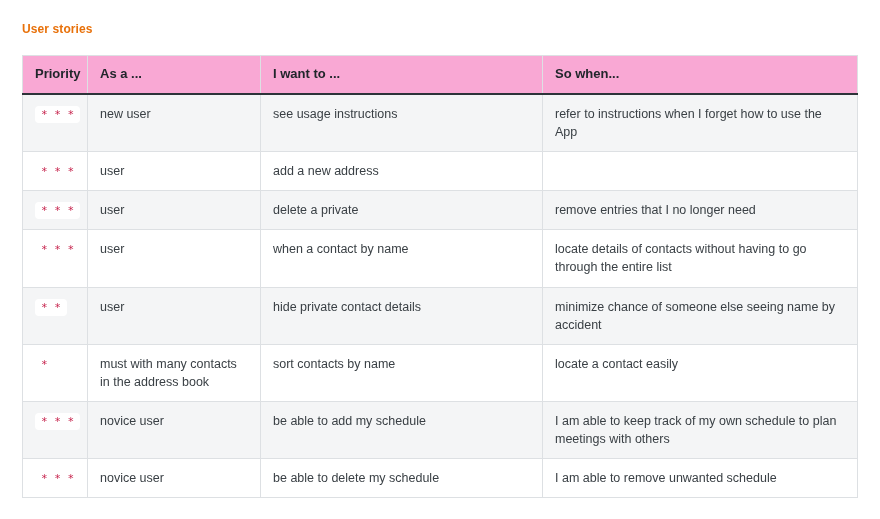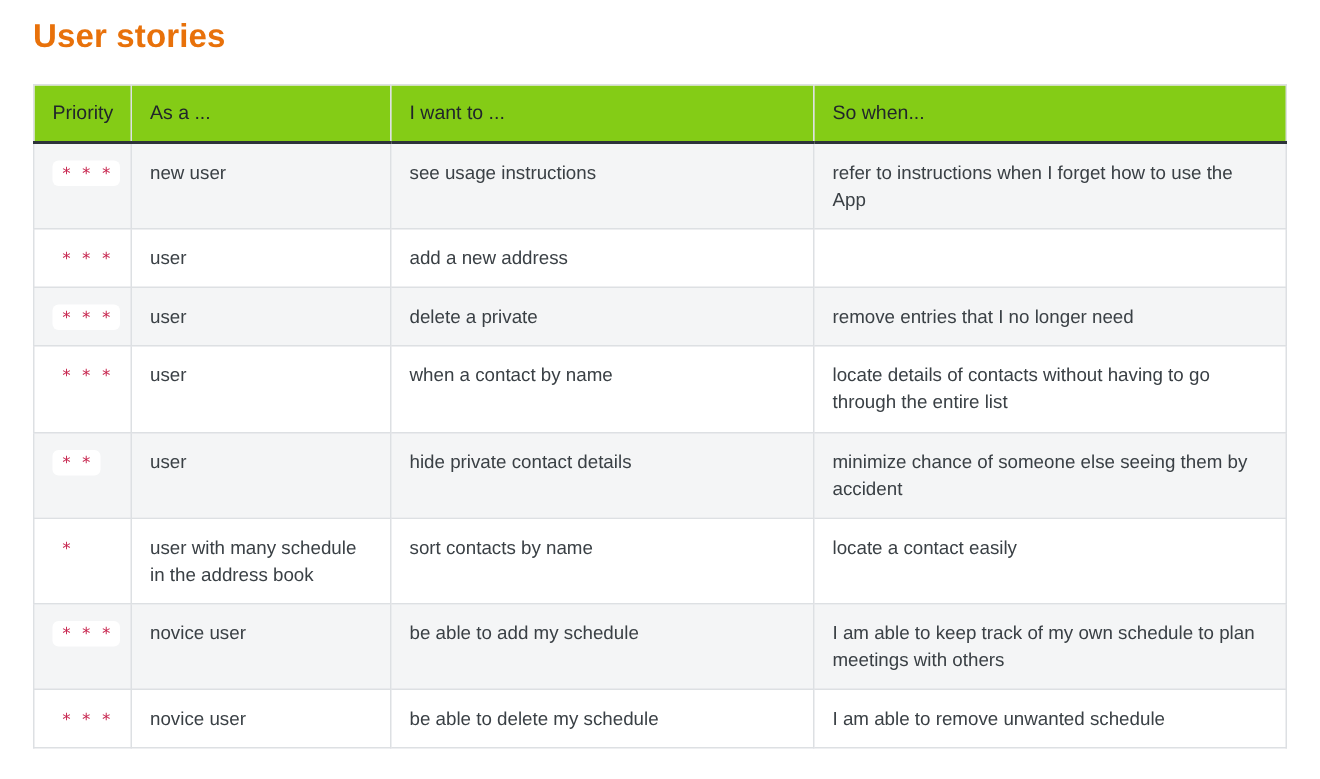--- a/index.html
+++ b/index.html
@@ -7,25 +7,25 @@
     width: 880px;
     height: 519px;
     overflow: hidden;
     background: #ffffff;
     font-family: "Liberation Sans", sans-serif;
   }
   .page {
     padding: 8px 23px 0 22px;
   }
   h1.page-title {
-    font-size: 22px;
+    font-size: 12px;
     font-weight: bold;
     color: #e8710a;
     letter-spacing: 0.1px;
-    margin-top: 3px;
+    margin-top: 14px;
   }
   .priorities-line {
     margin-top: 16px;
     font-size: 12.5px;
     color: #33383d;
   }
   code.stars {
     font-family: "DejaVu Sans Mono", monospace;
     font-size: 11px;
     color: #c7254e;
@@ -44,25 +44,25 @@
     border: 1px solid #dde0e3;
     text-align: left;
     vertical-align: middle;
     font-size: 12.5px;
     padding: 9px 12px;
     color: #3a4045;
     line-height: 1.45;
   }
   th {
     font-size: 13px;
-    font-weight: normal;
+    font-weight: bold;
     color: #21262b;
     border-bottom: 2px solid #2d3339;
     padding: 9px 12px;
-    background: #84cc16;
+    background: #f9a8d4;
   }
   td { vertical-align: top; padding-top: 10px; padding-bottom: 10px; }
   tbody tr:nth-child(odd) { background: #f4f5f6; }
   tbody tr:nth-child(even) { background: #ffffff; }
   col.c-priority { width: 65px; }
   col.c-asa      { width: 173px; }
   col.c-iwant    { width: 282px; }
   col.c-sothat   { width: 315px; }
 </style>
 </head>
@@ -110,25 +110,25 @@
       <tr>
         <td><code class="stars">* * *</code></td>
         <td>user</td>
         <td>when a contact by name</td>
         <td>locate details of contacts without having to go through the entire list</td>
       </tr>
       <tr>
         <td><code class="stars">* *</code></td>
         <td>user</td>
         <td>hide private contact details</td>
-        <td>minimize chance of someone else seeing them by accident</td>
+        <td>minimize chance of someone else seeing name by accident</td>
       </tr>
       <tr>
         <td><code class="stars">*</code></td>
-        <td>user with many schedule in the address book</td>
+        <td>must with many contacts in the address book</td>
         <td>sort contacts by name</td>
         <td>locate a contact easily</td>
       </tr>
       <tr>
         <td><code class="stars">* * *</code></td>
         <td>novice user</td>
         <td>be able to add my schedule</td>
         <td>I am able to keep track of my own schedule to plan meetings with others</td>
       </tr>
       <tr>

